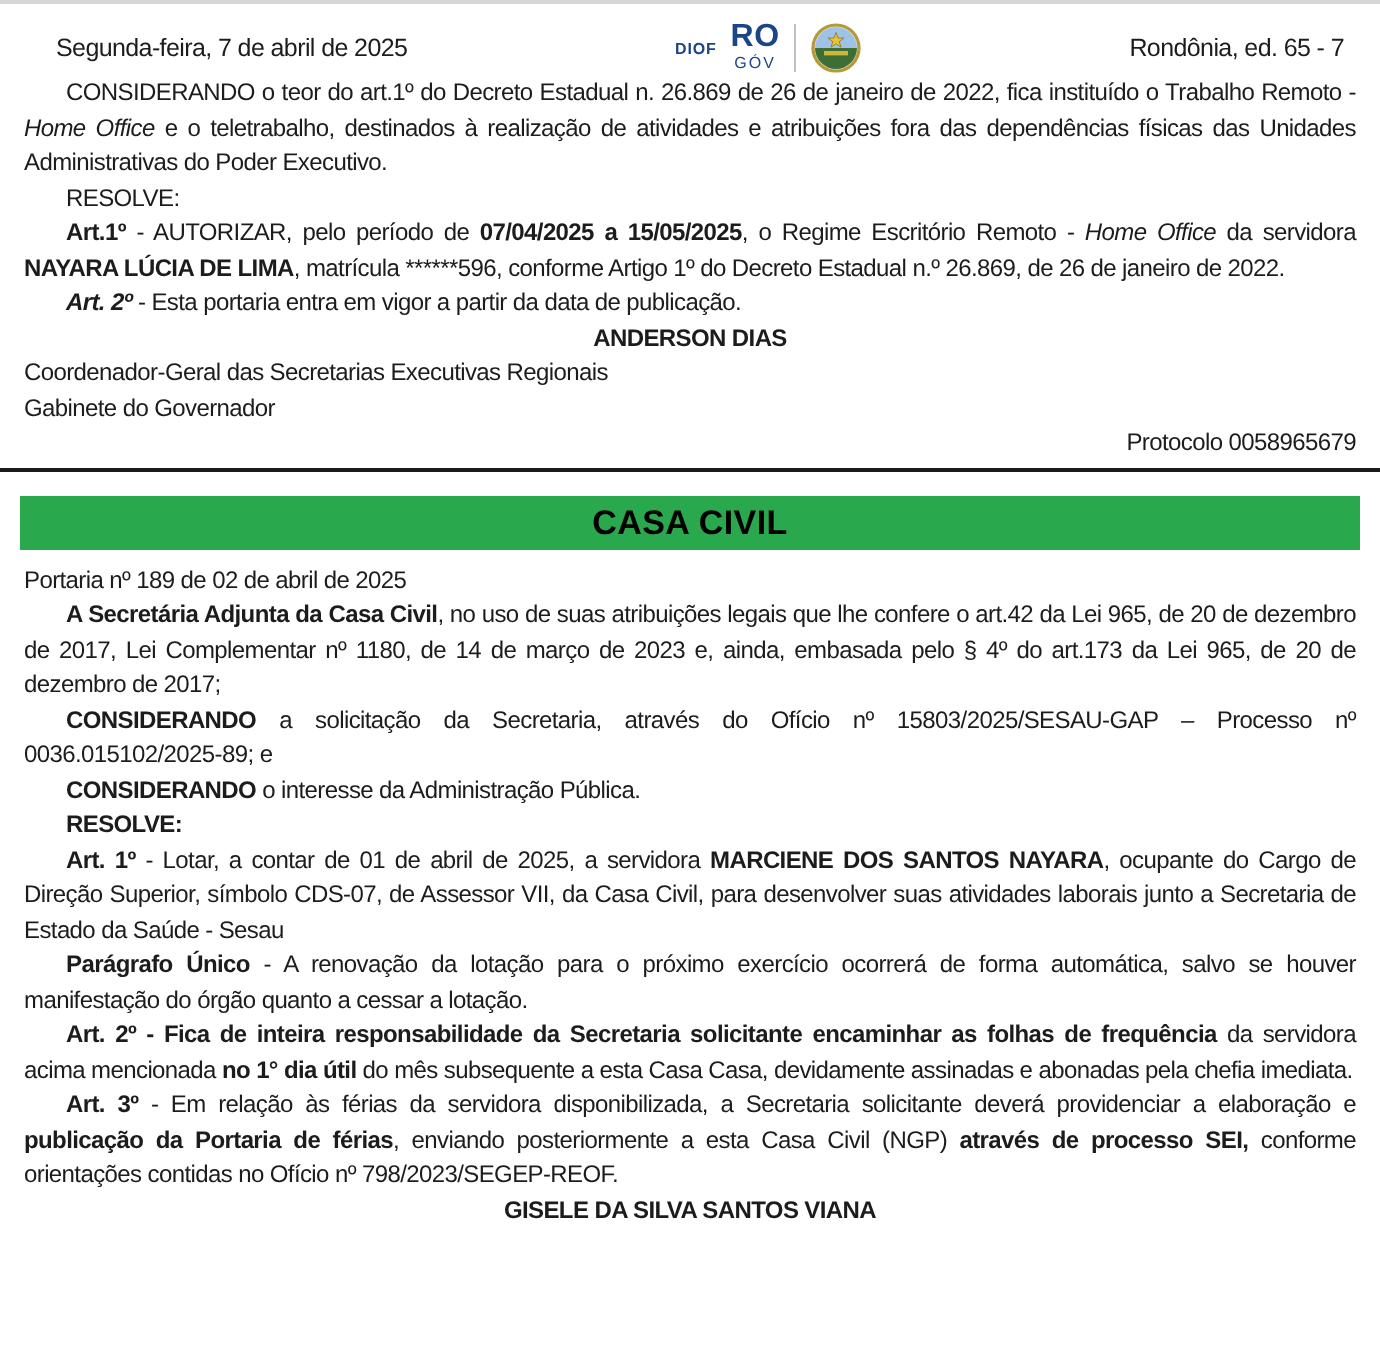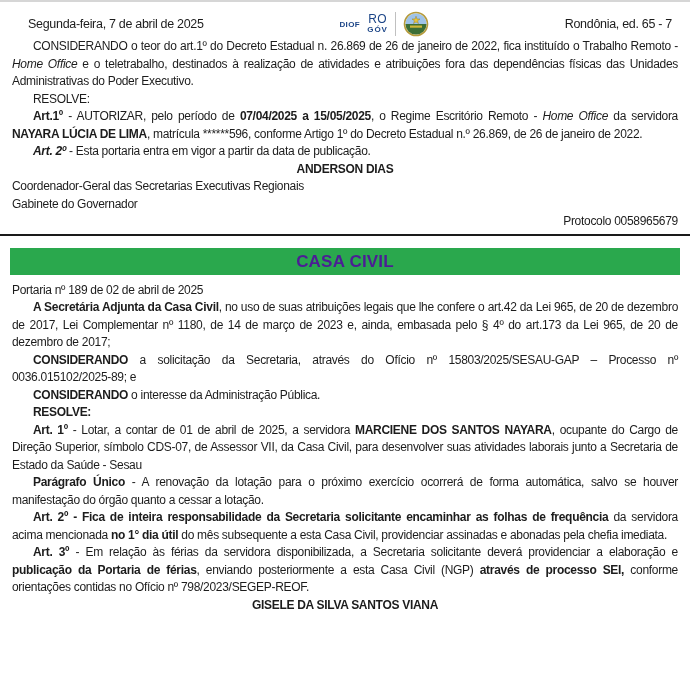--- a/index.html
+++ b/index.html
@@ -40,28 +40,28 @@
     font-size: 8px;
     font-weight: 700;
     letter-spacing: 0.4px;
     margin-top: 2px;
   }
   .logo-rogov {
     text-align: center;
     line-height: 1;
   }
   .logo-ro {
-    font-size: 12px;
-    font-weight: 400;
+    font-size: 16px;
+    font-weight: 700;
     letter-spacing: 0.3px;
     display: block;
   }
   .logo-gov {
     font-size: 8px;
-    font-weight: 700;
+    font-weight: 400;
     letter-spacing: 1px;
     display: block;
     margin-top: 1px;
   }
   .logo-sep {
     width: 1px;
     height: 24px;
     background: #c0c0c0;
   }
   .content {
@@ -83,21 +83,21 @@
   .divider {
     border: 0;
     border-top: 2px solid #1a1a1a;
     margin: 3px 0 0 0;
   }
   .banner {
     margin: 12px 10px 7px 10px;
     height: 27px;
     line-height: 27px;
     text-align: center;
-    color: #4c1d95;
+    color: #000000;
     font-weight: 700;
     font-size: 17px;
     letter-spacing: 0.2px;
   }
   .emblem { display: block; }
 </style>
 </head>
 <body>
 
 <div class="page-header">
@@ -139,17 +139,17 @@
 <div class="banner" style="background-color: rgb(42, 168, 77);">CASA CIVIL</div>
 
 <div class="content">
   <p><span>Portaria nº 189 de 02 de abril de 2025</span></p>
   <p class="indent"><span style="font-weight: 700;">A Secretária Adjunta da Casa Civil</span><span>, no uso de suas atribuições legais que lhe confere o art.42 da Lei 965, de 20 de dezembro de 2017, Lei Complementar nº 1180, de 14 de março de 2023 e, ainda, embasada pelo § 4º do art.173 da Lei 965, de 20 de dezembro de 2017;</span></p>
   <p class="indent"><span style="font-weight: 700;">CONSIDERANDO</span><span> a solicitação da Secretaria, através do Ofício nº 15803/2025/SESAU-GAP – Processo nº 0036.015102/2025-89; e</span></p>
   <p class="indent"><span style="font-weight: 700;">CONSIDERANDO</span><span> o interesse da Administração Pública.</span></p>
   <p class="indent"><span style="font-weight: 700;">RESOLVE:</span></p>
   <p class="indent"><span style="font-weight: 700;">Art. 1º</span><span> - Lotar, a contar de 01 de abril de 2025, a servidora </span><span style="font-weight: 700;">MARCIENE DOS SANTOS NAYARA</span><span>, ocupante do Cargo de Direção Superior, símbolo CDS-07, de Assessor VII, da Casa Civil, para desenvolver suas atividades laborais junto a Secretaria de Estado da Saúde - Sesau</span></p>
   <p class="indent"><span style="font-weight: 700;">Parágrafo Único</span><span> - A renovação da lotação para o próximo exercício ocorrerá de forma automática, salvo se houver manifestação do órgão quanto a cessar a lotação.</span></p>
-  <p class="indent"><span style="font-weight: 700;">Art. 2º - Fica de inteira responsabilidade da Secretaria solicitante encaminhar as folhas de frequência</span><span> da servidora acima mencionada </span><span style="font-weight: 700;">no 1° dia útil</span><span> do mês subsequente a esta Casa Civil, providenciar assinadas e abonadas pela chefia imediata.</span></p>
+  <p class="indent"><span style="font-weight: 700;">Art. 2º - Fica de inteira responsabilidade da Secretaria solicitante encaminhar as folhas de frequência</span><span> da servidora acima mencionada </span><span style="font-weight: 700;">no 1° dia útil</span><span> do mês subsequente a esta Casa Casa, devidamente assinadas e abonadas pela chefia imediata.</span></p>
   <p class="indent"><span style="font-weight: 700;">Art. 3º</span><span> - Em relação às férias da servidora disponibilizada, a Secretaria solicitante deverá providenciar a elaboração e </span><span style="font-weight: 700;">publicação da Portaria de férias</span><span>, enviando posteriormente a esta Casa Civil (NGP) </span><span style="font-weight: 700;">através de processo SEI,</span><span> conforme orientações contidas no Ofício nº 798/2023/SEGEP-REOF.</span></p>
 
   <p class="sig-name">GISELE DA SILVA SANTOS VIANA</p>
 </div>
 
 </body></html>

